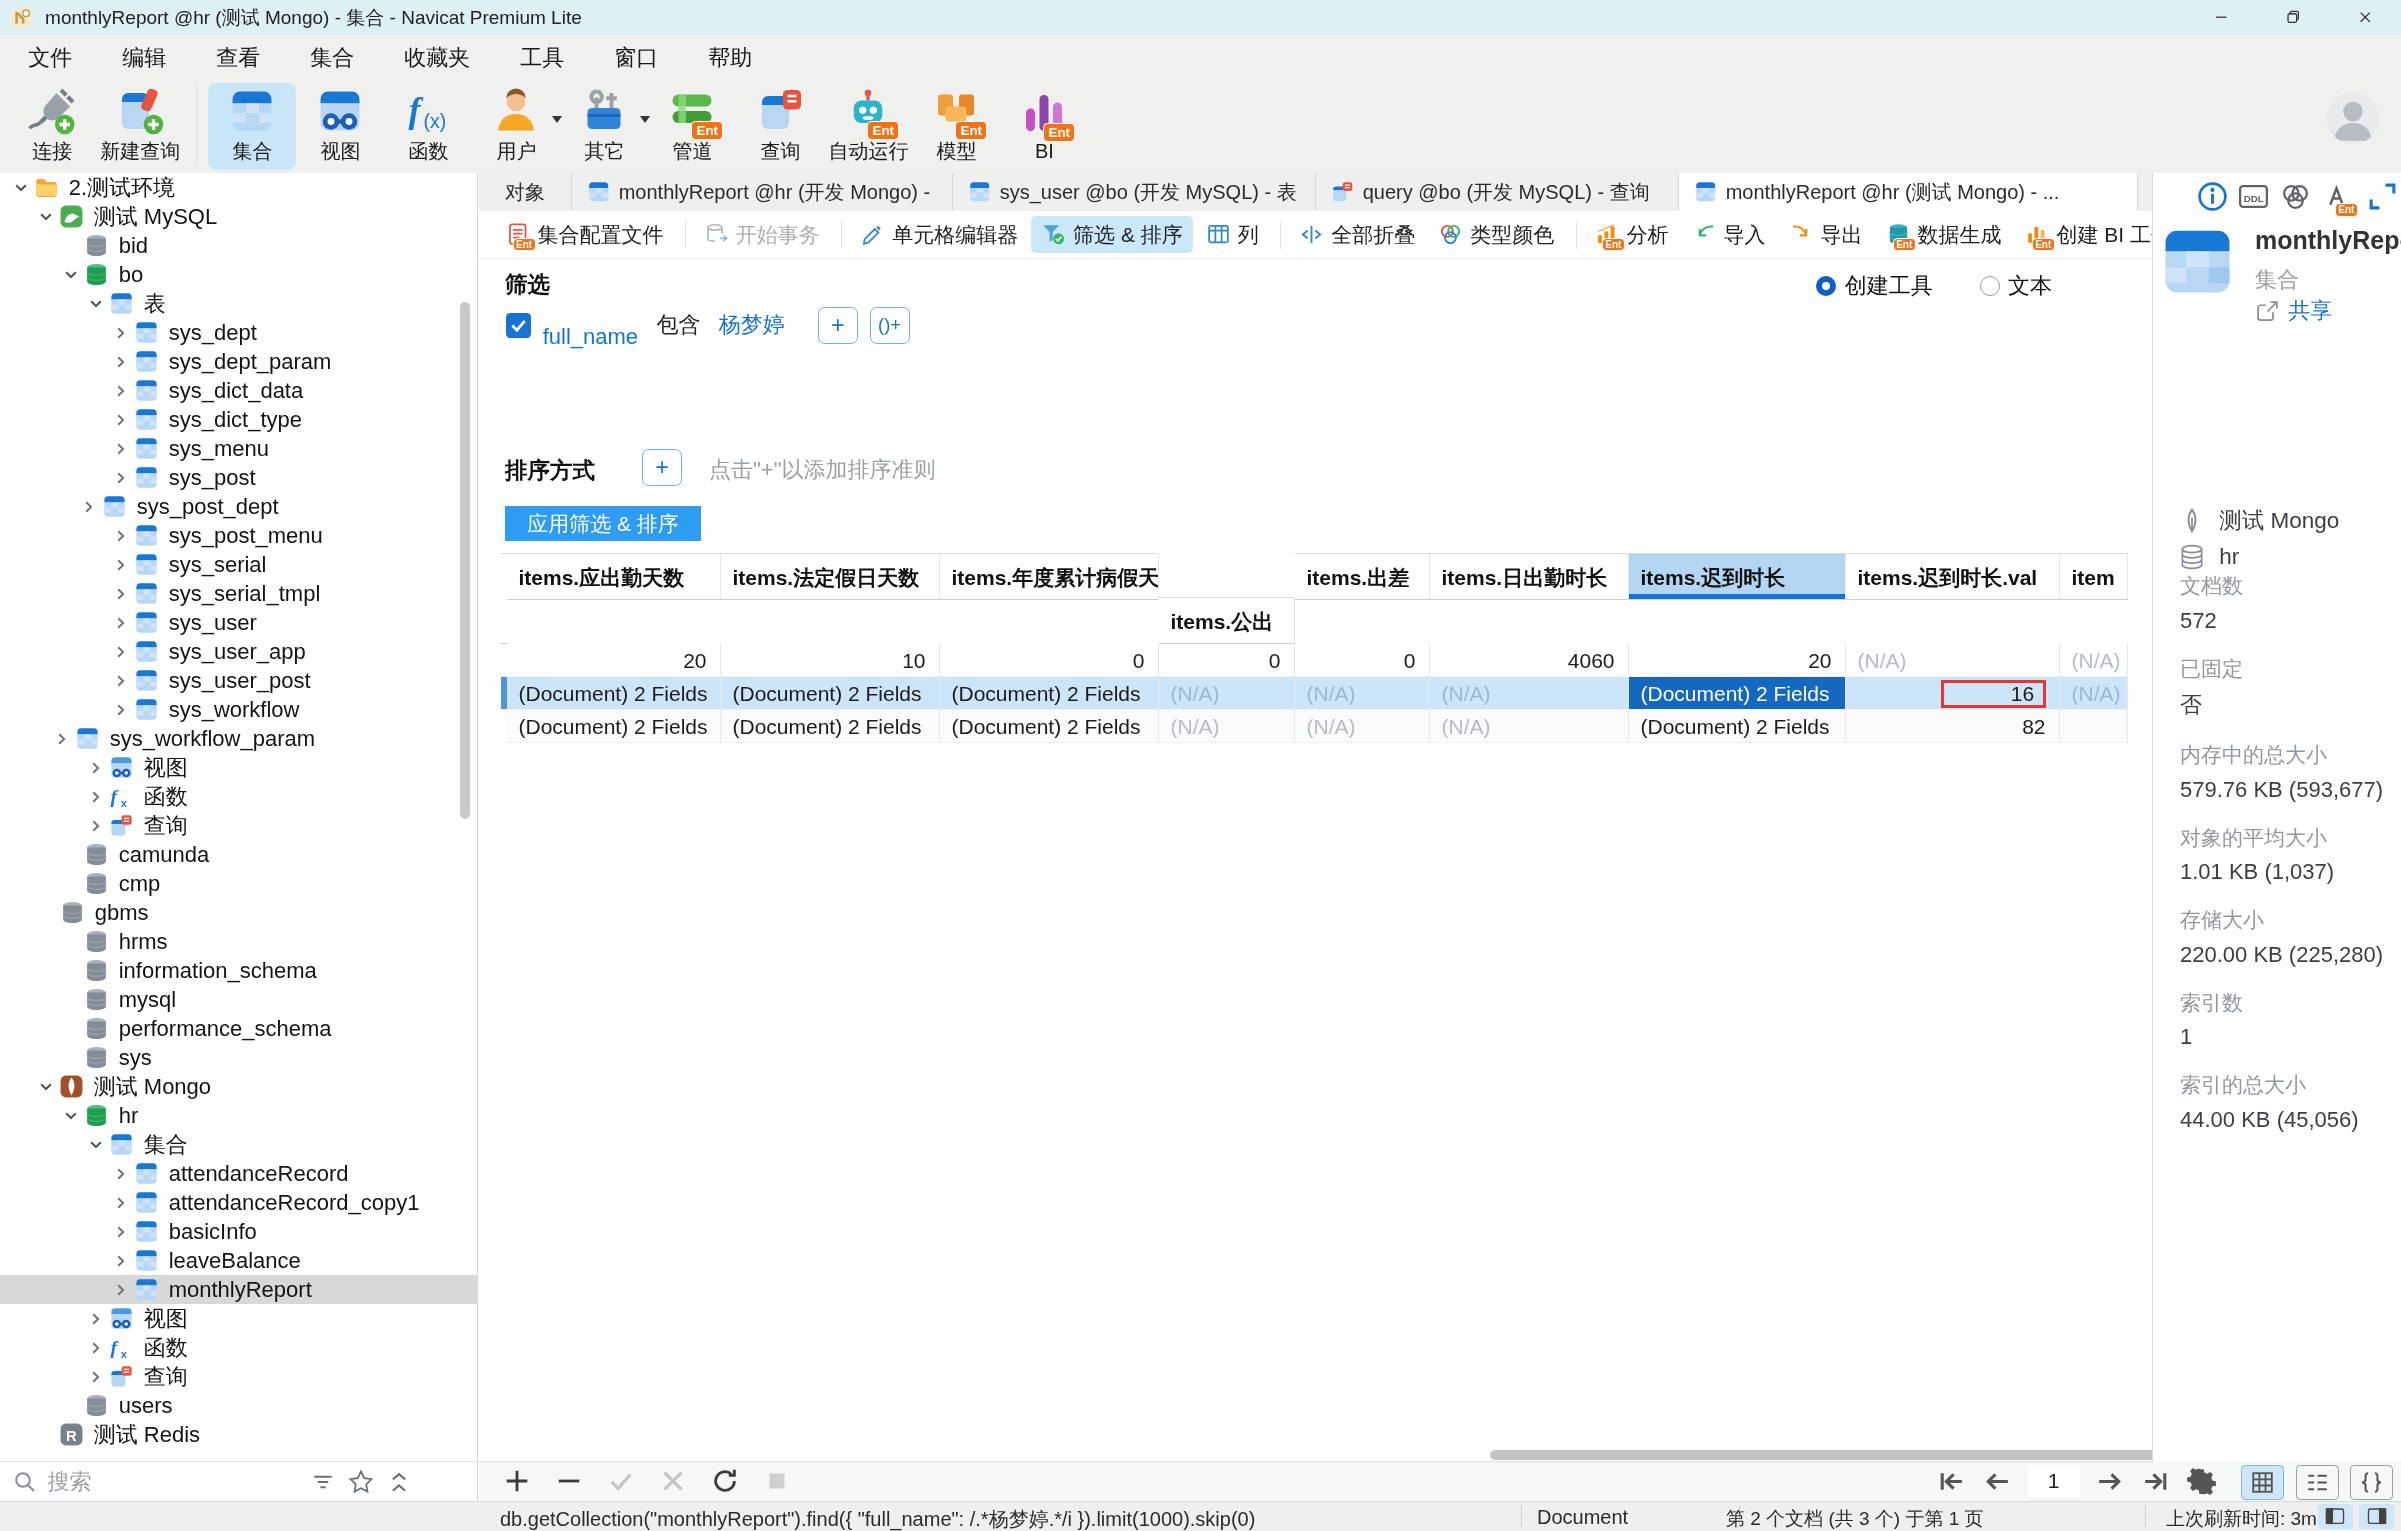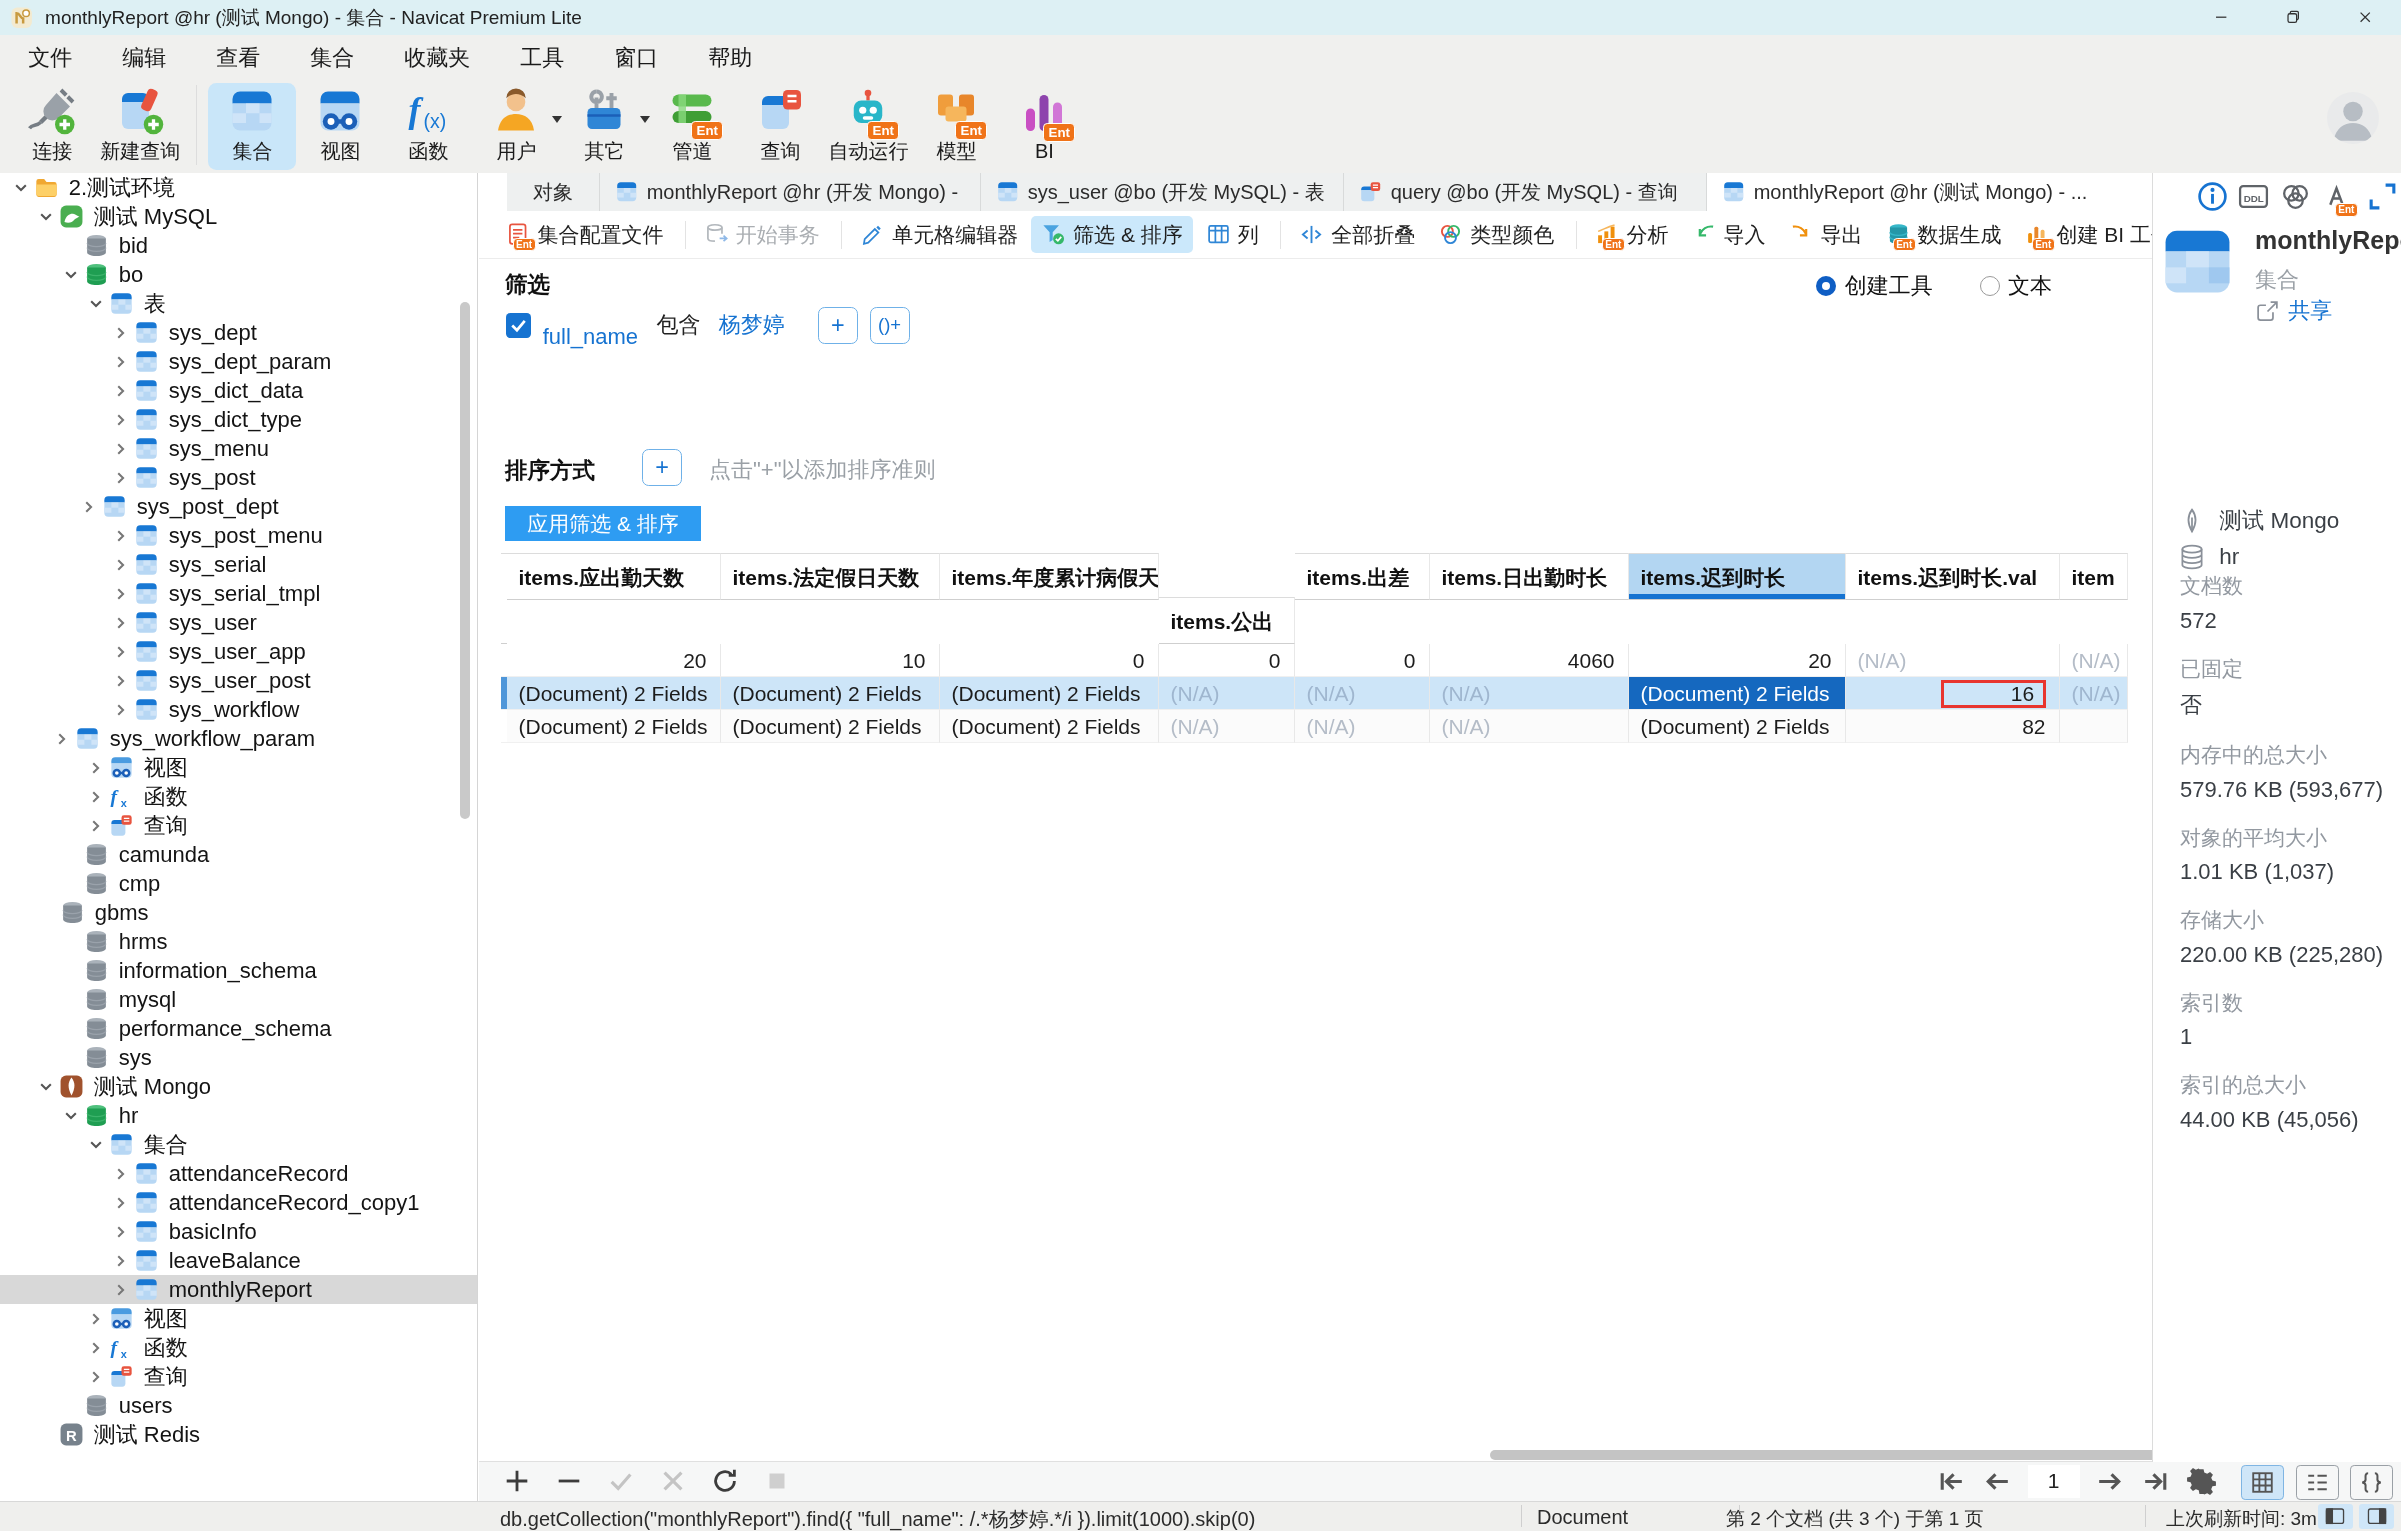--- a/index.html
+++ b/index.html
@@ -40,21 +40,21 @@
   .tree-row .tr-label{font-size:22px;color:#141414;}
   .tree-scrollbar{position:absolute;left:460px;top:129px;width:10px;height:517px;background:#c9c9c9;border-radius:5px;}
   .searchrow{position:absolute;left:0;bottom:0;width:478px;height:40px;border-top:0.8px solid #e2e2e2;background:#fff;display:flex;align-items:center;}
   .searchrow .sicon{width:27px;height:27px;margin-left:11.7px;}
   .search-input{border:none;outline:none;font-size:22px;color:#333;margin-left:6.7px;width:250px;background:transparent;}
   .search-input::placeholder{color:#9aa0a6;}
   .searchrow .ricon{width:28px;height:28px;margin-left:10px;}
 
   
   .main{position:absolute;left:479px;top:173px;width:1673px;height:1289px;background:#fff;}
-  .tabbar{position:absolute;left:0;top:0;width:1673px;height:38px;background:#eef0f0;border-bottom:0.8px solid #d8dada;display:flex;margin-left:28px;}
+  .tabbar{position:absolute;left:0;top:0;width:1673px;height:38px;background:#eef0f0;border-bottom:0.8px solid #d8dada;display:flex;}
   .tab{height:38px;display:flex;align-items:center;border-right:0.8px solid #d8dada;box-sizing:border-box;padding:0 15px;overflow:hidden;flex:none;}
   .tab .tabicon{width:23.4px;height:23.4px;margin-right:8.3px;flex:none;}
   .tab .tab-label{font-size:20px;color:#2b2b2b;white-space:nowrap;overflow:hidden;}
   .tab.active{background:#fff;border-bottom:none;}
   .tab.objects{justify-content:center;}
 
   .subtoolbar{position:absolute;left:0;top:38px;width:1673px;height:48px;background:#fff;border-bottom:0.8px solid #ececec;display:flex;align-items:center;padding-left:16.7px;box-sizing:border-box;}
   .stool{position:relative;display:flex;align-items:center;height:37px;padding:0 10px;border-radius:5px;margin-right:3.3px;flex:none;}
   .stool.active{background:#cbe8fb;}
   .stool.disabled .st-label{color:#aaaeb2;}
@@ -969,20 +969,44 @@
           <span class="nicon icon">
             <svg viewBox="0 0 32 32">
               <rect x="2" y="2" width="28" height="28" rx="7" fill="#77828c"></rect>
               <text x="9" y="24" font-size="19" font-weight="bold" fill="#fff" font-family="sans-serif">R</text>
             </svg>
           </span>
           <span class="tr-label">测试 Redis</span>
         </div>
       </div>
     <div class="tree-scrollbar"></div>
+    <div class="searchrow">
+      <span class="icon sicon">
+          <svg viewBox="0 0 32 32" fill="none" stroke="#8a9099" stroke-width="2.4">
+            <circle cx="13" cy="13" r="8"></circle>
+            <path d="M19 19 l7 7"></path>
+          </svg>
+        </span>
+      <input class="search-input" placeholder="搜索" style="">
+      <span class="icon ricon">
+          <svg viewBox="0 0 32 32" stroke="#6b7075" stroke-width="2.4">
+            <path d="M6 10 h20 M10 16 h12 M13 22 h6"></path>
+          </svg>
+        </span>
+      <span class="icon ricon">
+          <svg viewBox="0 0 32 32" fill="none" stroke="#6b7075" stroke-width="2">
+            <path d="M16 4 l3.7 7.6 8.3 1.2 -6 5.9 1.4 8.3 -7.4-3.9 -7.4 3.9 1.4-8.3 -6-5.9 8.3-1.2 z"></path>
+          </svg>
+        </span>
+      <span class="icon ricon">
+          <svg viewBox="0 0 32 32" fill="none" stroke="#6b7075" stroke-width="2.4">
+            <path d="M9 13 l7-6 7 6 M9 26 l7-6 7 6"></path>
+          </svg>
+        </span>
+    </div>
   </div>
 
   <div class="main">
     <div class="tabbar" id="tabbar">
         <div class="tab objects" style="width: 93px;">
           <span class="tab-label">对象</span>
         </div>
         <div class="tab" style="width: 381px;">
           <span class="tabicon icon">
             <svg viewBox="0 0 32 32">

